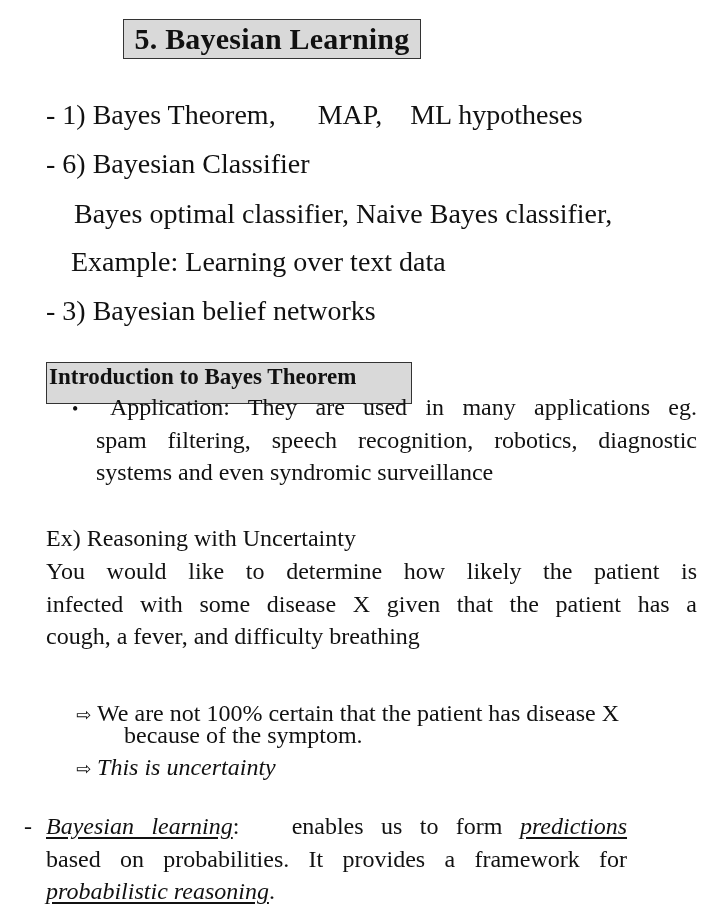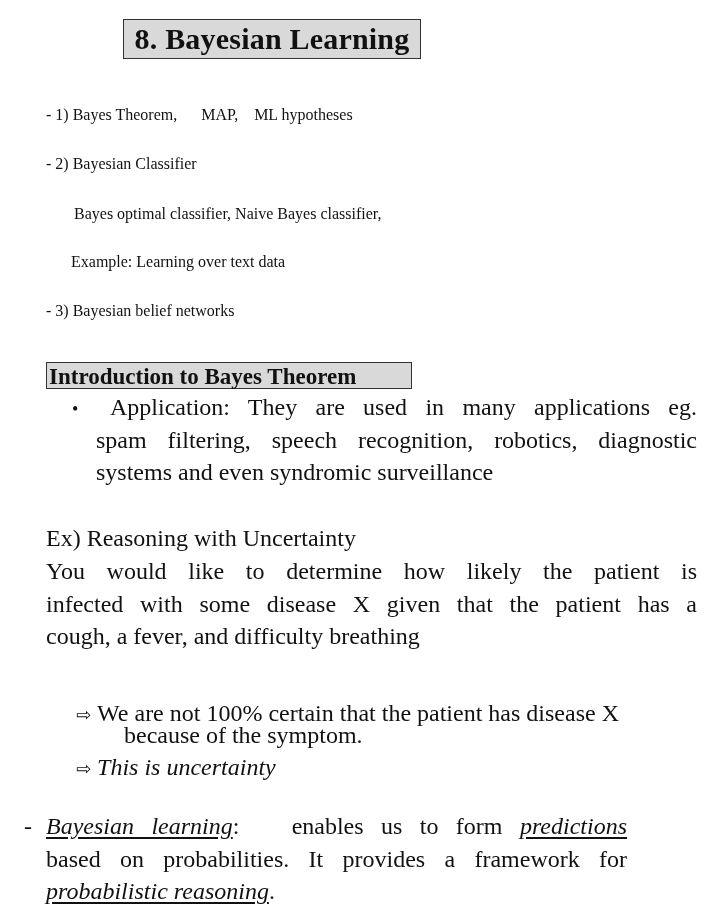--- a/index.html
+++ b/index.html
@@ -7,40 +7,40 @@
     width: 720px; height: 921px; position: relative; overflow: hidden;
     font-family: "Liberation Serif", "DejaVu Serif", serif; color: #111;
   }
   .abs { position: absolute; white-space: nowrap; }
   .title-box {
     left: 123px; top: 19px; height: 38px; width: 296px;
     background: #d9d9d9; border: 1px solid #333;
     font-weight: bold; font-size: 30px; line-height: 38px;
     text-align: center; letter-spacing: 0.2px;
   }
-  .t22 { font-size: 16px; line-height: 28px; }
+  .t22 { font-size: 28px; line-height: 28px; }
   .t24 { font-size: 24px; line-height: 32.5px; }
   .section-box {
-    left: 46px; top: 362px; height: 27px; width: 366px;
+    left: 46px; top: 362px; height: 42px; width: 366px;
     background: #d9d9d9; border: 1px solid #333;
     font-weight: bold; font-size: 23px; line-height: 27px;
     padding-left: 2px; box-sizing: border-box;
   }
   .justify-line { display: block; text-align: justify; text-align-last: justify; white-space: nowrap; }
   .u { text-decoration: underline; text-underline-offset: 3px; font-style: italic; }
   .arrow { font-family: "DejaVu Sans", sans-serif; font-size: 18px; margin-right: 6px; }
   .bullet { font-size: 18px; }
 </style>
 </head>
 <body>
 
-<div class="abs title-box">8. Bayesian Learning</div>
+<div class="abs title-box">5. Bayesian Learning</div>
 
 <div class="abs t22" style="left:46px; top:101px; white-space:pre;">- 1) Bayes Theorem,      MAP,    ML hypotheses</div>
-<div class="abs t22" style="left:46px; top:150px;">- 2) Bayesian Classifier</div>
+<div class="abs t22" style="left:46px; top:150px;">- 6) Bayesian Classifier</div>
 <div class="abs t22" style="left:74px; top:200px;">Bayes optimal classifier, Naive Bayes classifier,</div>
 <div class="abs t22" style="left:71px; top:248px;">Example: Learning over text data</div>
 <div class="abs t22" style="left:46px; top:297px;">- 3) Bayesian belief networks</div>
 
 <div class="abs section-box">Introduction to Bayes Theorem</div>
 
 <div class="abs t24" style="left:72px; top:391px;"><span class="bullet">•</span></div>
 <div class="abs t24" style="left:96px; top:391px; width:601px;">
   <span class="justify-line" style="padding-left:14px;">Application: They are used in many applications eg.</span>
   <span class="justify-line">spam filtering, speech recognition, robotics, diagnostic</span>

